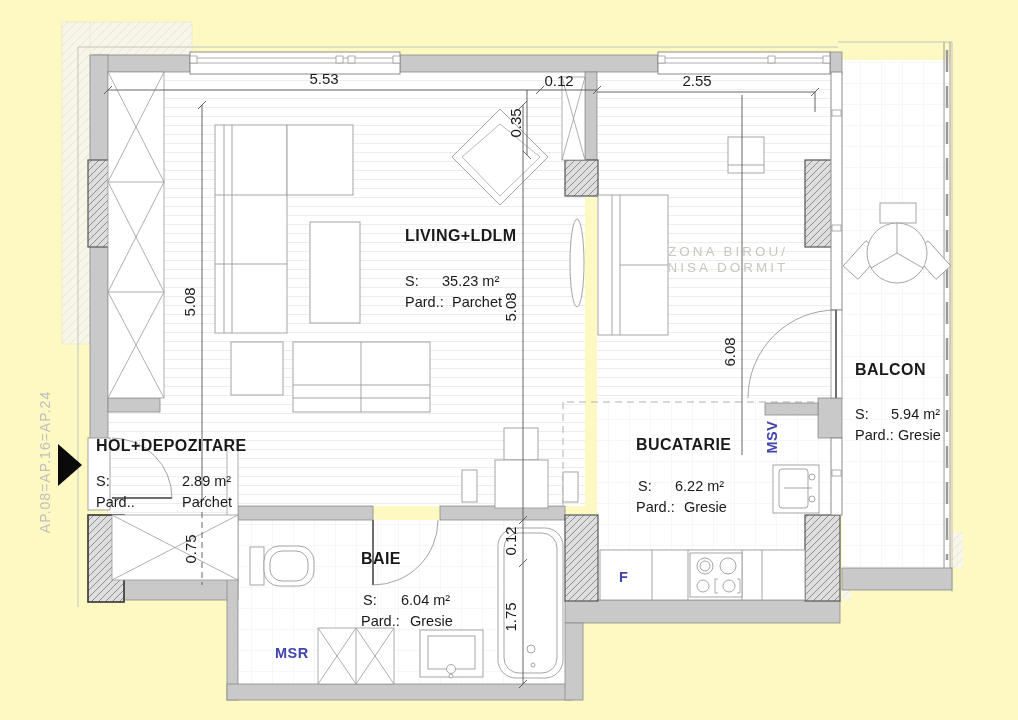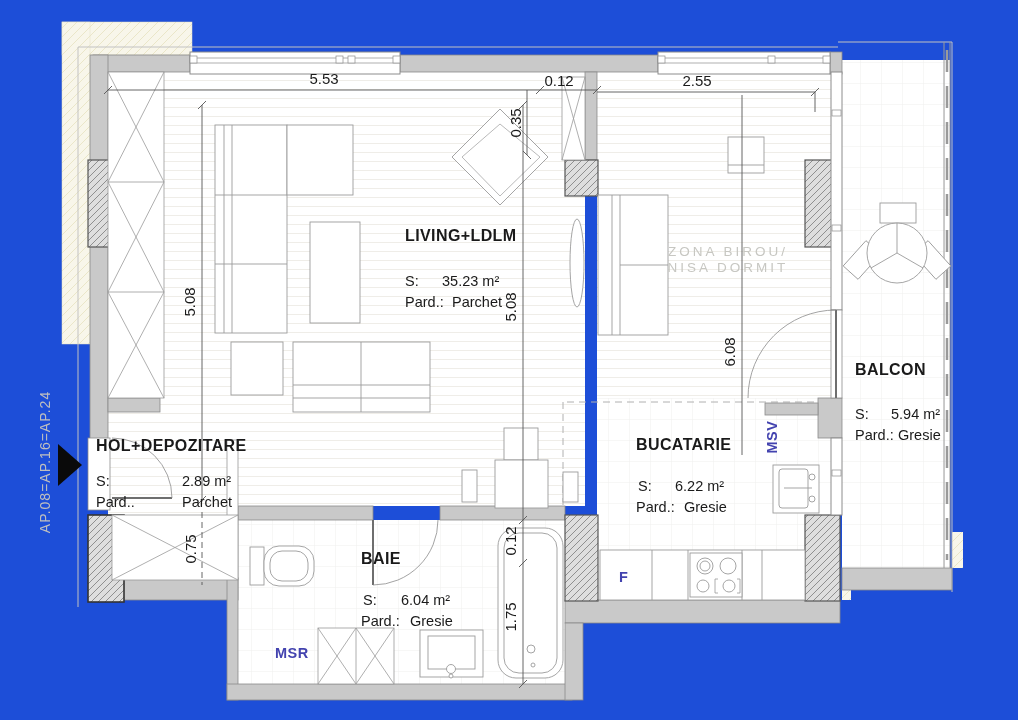--- a/index.html
+++ b/index.html
@@ -1,16 +1,16 @@
 <!DOCTYPE html>
 <html><head>
 <meta charset="utf-8">
 <style>
   html,body{margin:0;padding:0;background:#ffffff;}
-  .canvas{position:relative;width:1018px;height:720px;background:#1d4ed8;overflow:hidden;
+  .canvas{position:relative;width:1018px;height:720px;background:#fef9c3;overflow:hidden;
           font-family:"Liberation Sans", sans-serif;}
   svg{position:absolute;left:0;top:0;}
   text{font-family:"Liberation Sans", sans-serif;fill:#1a1a1a;}
   .room-name{font-size:16px;font-weight:bold;letter-spacing:.4px;}
   .room-sub{font-size:14.5px;}
   .dim{font-size:15px;}
   .zone{font-size:13.5px;letter-spacing:3px;fill:#c7c7c2;}
   .apcode{font-size:14px;fill:#bfbfbf;letter-spacing:1px;}
   .blue{fill:#4343af;font-size:14.5px;font-weight:bold;letter-spacing:.5px;}
 </style>

